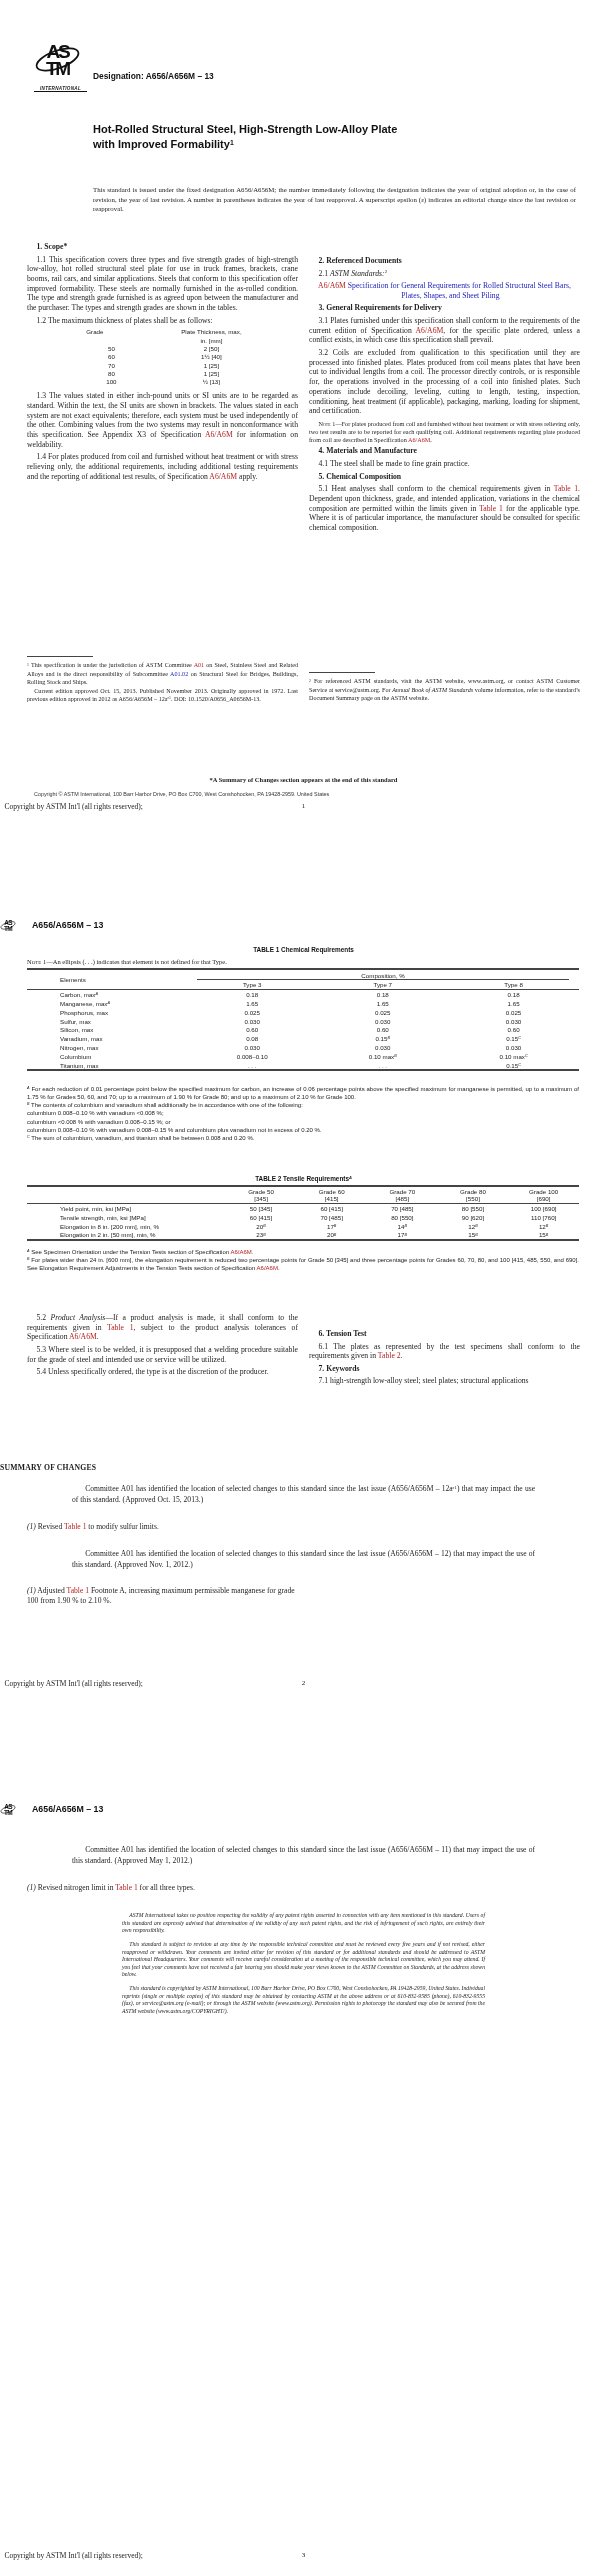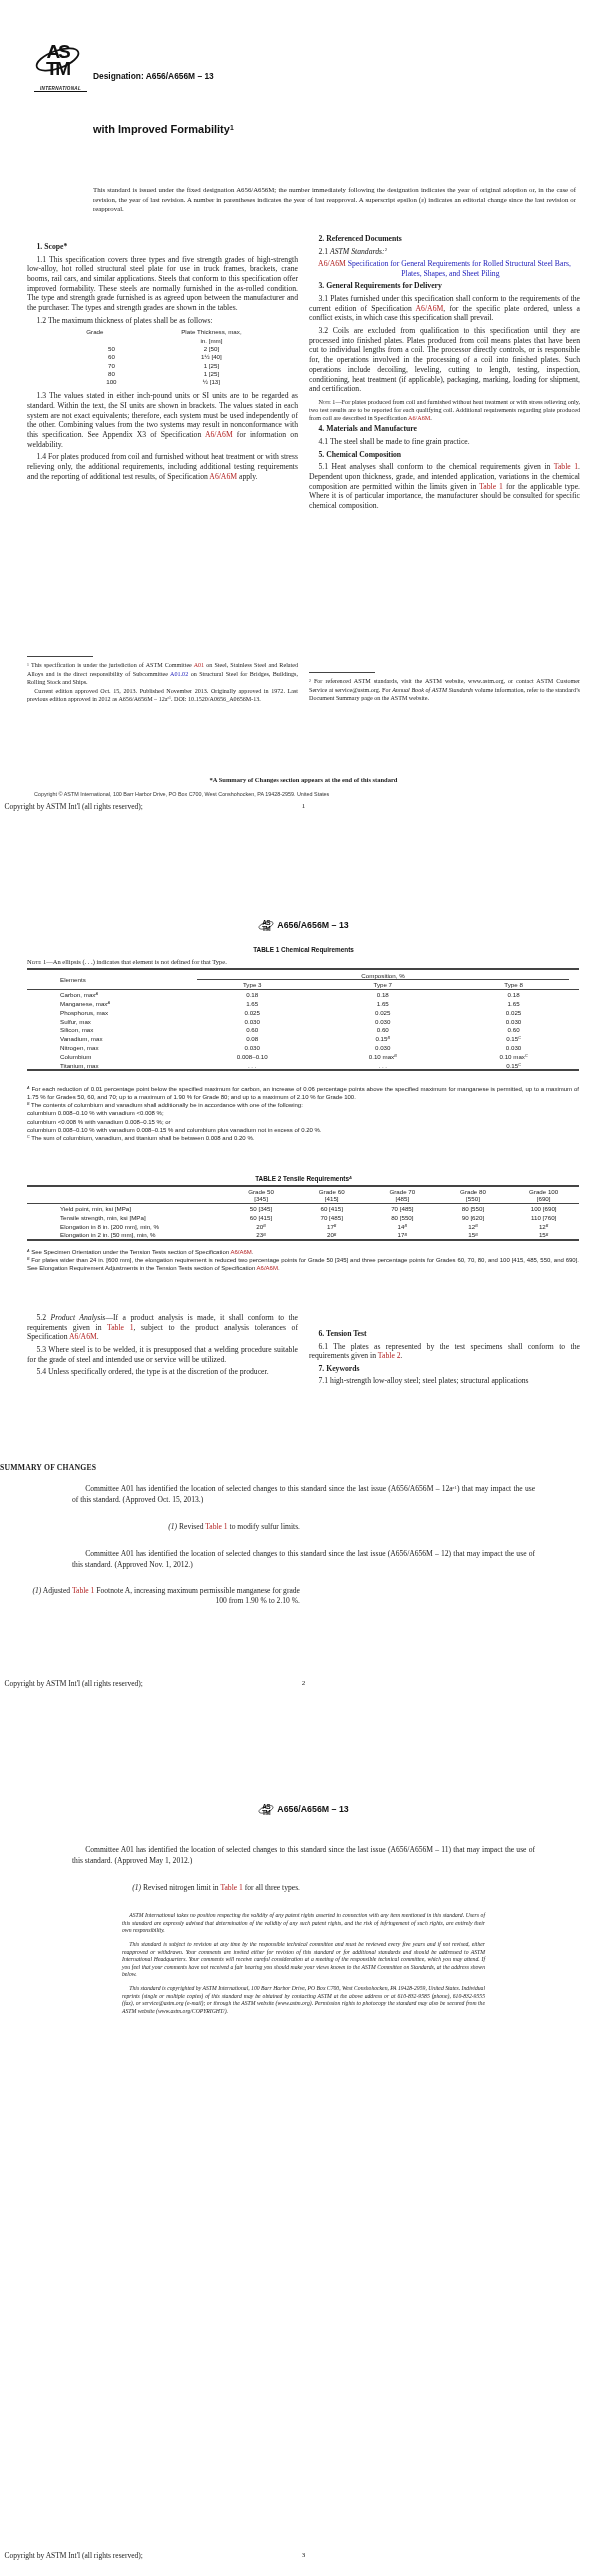--- a/index.html
+++ b/index.html
@@ -39,29 +39,29 @@
   .dbl-bot{border-bottom:2.2px double #444;}
   .astm-table thead{border-bottom:0.7px solid #444;}
   .comp-inner{border-bottom:0.7px solid #444;margin:0 10.3px;padding:1.5px 0 0.7px;}
   .tl{text-align:left;padding-left:33px !important;}
   .tc{text-align:center;}
   .tbl-fn{font:6px/1.36 "Liberation Sans",sans-serif;text-align:justify;color:#222;}
   .tbl-fn p{margin:0;}
   
   .sum-h{font:bold 7.7px "Liberation Serif",serif;text-align:left;letter-spacing:0.2px;}
   .committee{font:7.6px/1.5 "Liberation Serif",serif;text-align:justify;text-indent:13.2px;}
-  .change-item{font:7.6px/1.3 "Liberation Serif",serif;text-align:right;}
+  .change-item{font:7.6px/1.3 "Liberation Serif",serif;text-align:left;}
   .legal{font:italic 5.7px/1.32 "Liberation Serif",serif;text-align:justify;color:#222;}
   .legal p{margin:0 0 6.6px;text-indent:7.3px;}
   
   .star-line{font:bold 6.5px "Liberation Serif",serif;text-align:center;}
   .addr-line{font:5.4px "Liberation Sans",sans-serif;color:#333;}
   .stamp{font:7.5px "Liberation Serif",serif;}
   .pgnum{font:7px "Liberation Serif",serif;text-align:center;width:100%;}
-  .p23-head{display:flex;align-items:center;justify-content:center;gap:3px;width:100%;}
+  .p23-head{display:flex;align-items:center;gap:16px;width:100%;}
   .p23-head .hd-txt{font:bold 8.8px "Liberation Sans",sans-serif;color:#111;}
 </style>
 </head>
 <body>
 
 <div class="page" id="p1">
 
   <div class="abs" style="left:34px;top:38px;width:53px;">
     <svg width="47" height="43" viewBox="0 0 64 58">
       <g font-family="Liberation Sans, sans-serif" font-weight="bold" fill="#111">
@@ -69,20 +69,21 @@
         <text x="32" y="50" font-size="26" text-anchor="middle" letter-spacing="-3">TM</text>
       </g>
       <ellipse cx="32" cy="29" rx="30" ry="12" fill="none" stroke="#111" stroke-width="2.4" transform="rotate(-20 32 29)"></ellipse>
     </svg>
     <div class="logo-sub">INTERNATIONAL</div>
   </div>
 
   <div class="abs designation" style="left:93px;top:71px;">Designation: A656/A656M – 13</div>
 
   <div class="abs doc-title" style="left:93px;top:122px;width:455px;">
+    <div>Hot-Rolled Structural Steel, High-Strength Low-Alloy Plate</div>
     <div><span>with Improved Formability</span><span><sup>1</sup></span></div>
   </div>
 
   <div class="abs issued" style="left:93px;top:185px;width:483px;">This standard is issued under the fixed designation A656/A656M; the number immediately following the designation indicates the year of original adoption or, in the case of revision, the year of last revision. A number in parentheses indicates the year of last reapproval. A superscript epsilon (ε) indicates an editorial change since the last revision or reapproval.</div>
 
   <div class="abs col" style="left:27px;top:242px;width:271px;">
     <p class="sec-h">1. Scope*</p>
     <p>1.1 This specification covers three types and five strength grades of high-strength low-alloy, hot rolled structural steel plate for use in truck frames, brackets, crane booms, rail cars, and similar applications. Steels that conform to this specification offer improved formability. These steels are normally furnished in the as-rolled condition. The type and strength grade furnished is as agreed upon between the manufacturer and the purchaser. The types and strength grades are shown in the tables.</p>
     <p>1.2 The maximum thickness of plates shall be as follows:</p>
     <table class="mini">
@@ -119,21 +120,21 @@
           <tr>
             <td class="tl">100</td>
             <td class="tc">½ [13]</td>
           </tr>
         </tbody>
     </table>
     <p><span>1.3 The values stated in either inch-pound units or SI units are to be regarded as standard. Within the text, the SI units are shown in brackets. The values stated in each system are not exact equivalents; therefore, each system must be used independently of the other. Combining values from the two systems may result in nonconformance with this specification. See Appendix X3 of Specification </span><span class="seg-red">A6/A6M</span><span> for information on weldability.</span></p>
     <p><span>1.4 For plates produced from coil and furnished without heat treatment or with stress relieving only, the additional requirements, including additional testing requirements and the reporting of additional test results, of Specification </span><span class="seg-red">A6/A6M</span><span> apply.</span></p>
   </div>
 
-  <div class="abs col" style="left:309px;top:234px;width:271px;">
+  <div class="abs col" style="left:309px;top:256px;width:271px;">
     <p class="sec-h" style="margin-top:0;">2. Referenced Documents</p>
     <p><span>2.1 </span><span class="seg-i">ASTM Standards:</span><span><sup>2</sup></span></p>
     <p class="hang"><span class="seg-red">A6/A6M</span><span class="seg-blue"> Specification for General Requirements for Rolled Structural Steel Bars, Plates, Shapes, and Sheet Piling</span></p>
     <p class="sec-h">3. General Requirements for Delivery</p>
     <p><span>3.1 Plates furnished under this specification shall conform to the requirements of the current edition of Specification </span><span class="seg-red">A6/A6M</span><span>, for the specific plate ordered, unless a conflict exists, in which case this specification shall prevail.</span></p>
     <p>3.2 Coils are excluded from qualification to this specification until they are processed into finished plates. Plates produced from coil means plates that have been cut to individual lengths from a coil. The processor directly controls, or is responsible for, the operations involved in the processing of a coil into finished plates. Such operations include decoiling, leveling, cutting to length, testing, inspection, conditioning, heat treatment (if applicable), packaging, marking, loading for shipment, and certification.</p>
     <p class="small-note" style="margin-top:4.4px;"><span class="seg-sc">Note 1—</span><span>For plates produced from coil and furnished without heat treatment or with stress relieving only, two test results are to be reported for each qualifying coil. Additional requirements regarding plate produced from coil are described in Specification </span><span class="seg-red">A6/A6M</span><span>.</span></p>
     <p class="sec-h">4. Materials and Manufacture</p>
     <p>4.1 The steel shall be made to fine grain practice.</p>
     <p class="sec-h">5. Chemical Composition</p>

